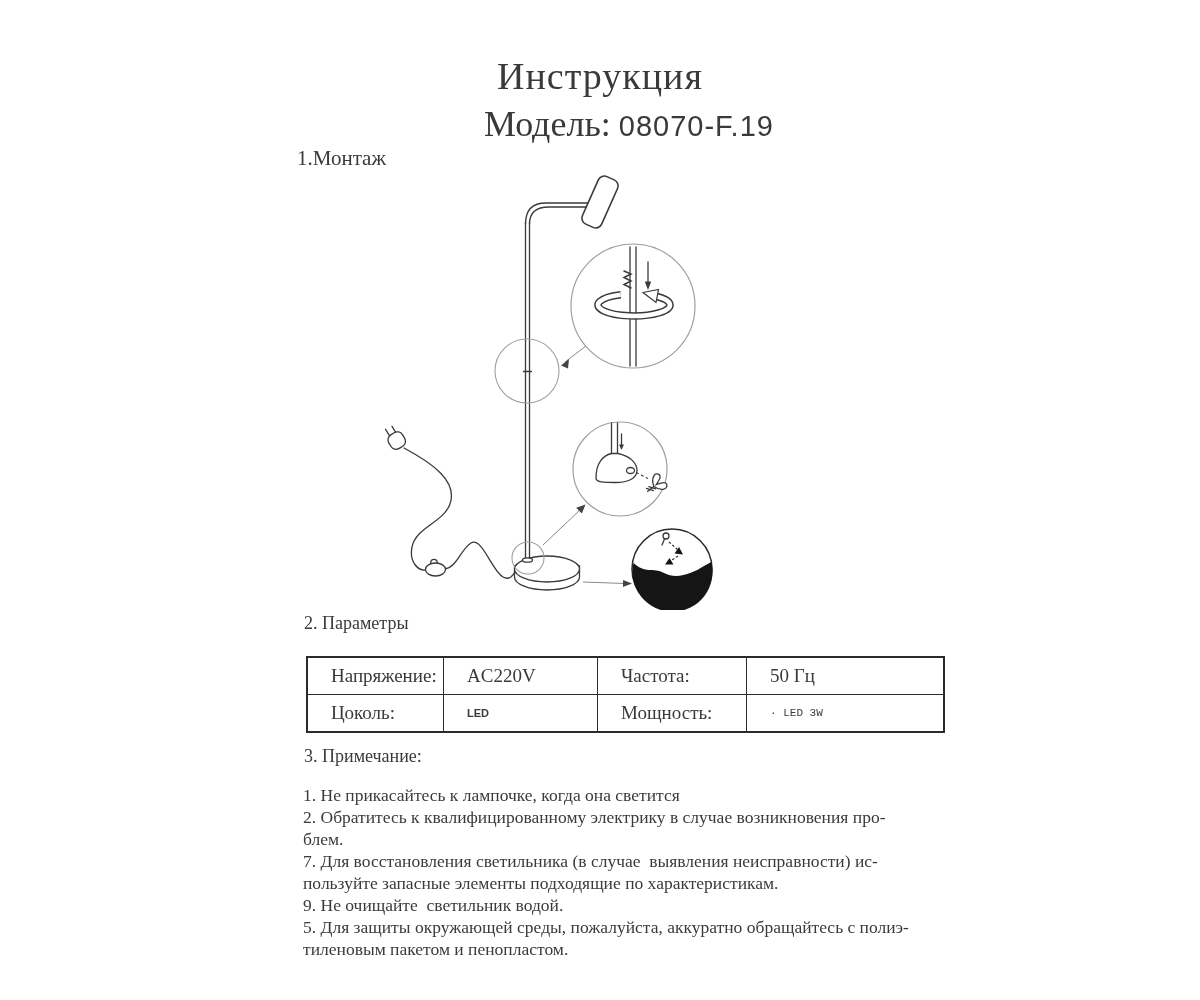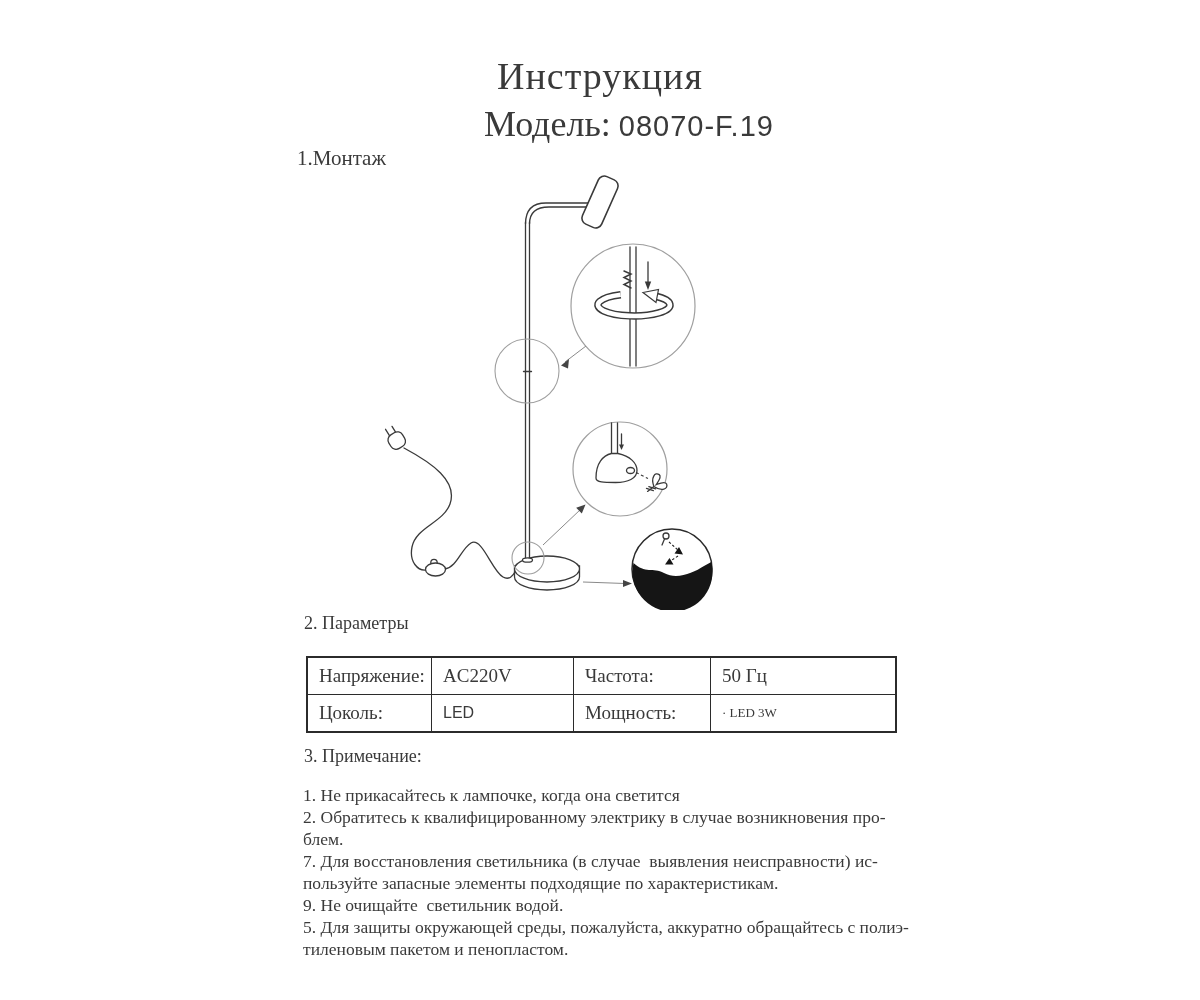--- a/index.html
+++ b/index.html
@@ -30,27 +30,27 @@
   .diagram { position:absolute; left:370px; top:160px; }
 
   table.params {
     position:absolute; left:306px; top:656px;
     border-collapse:collapse; table-layout:fixed;
     border:2px solid var(--table-border,#2b2b2b);
     font-size:19px;
   }
   table.params td {
     border:1.6px solid var(--table-border,#2b2b2b);
-    height:36px; padding:0 0 0 11px; vertical-align:middle;
+    height:36px; padding:0 0 0 23px; vertical-align:middle;
     white-space:nowrap; overflow:hidden;
   }
   td.c0 { width:112px; } td.c1 { width:130px; }
   td.c2 { width:125px; } td.c3 { width:173px; }
-  td.sans { font-family:"Liberation Sans","DejaVu Sans",sans-serif; font-size:16px; }
-  td.sans-sm { font-family:Liberation Serif, serif; font-size:13px; }
+  td.sans { font-family:"Liberation Sans","DejaVu Sans",sans-serif; font-size:11px;font-weight:bold; }
+  td.sans-sm { font-family:Liberation Mono, monospace; font-size:11px; }
 
   .notes { position:absolute; left:303px; top:784px; }
   .note-line { font-size:17.5px; line-height:22px; white-space:pre; }
 
   
   .ink       { stroke:var(--ink,#3a3a3a); fill:none; stroke-width:1.3; stroke-linecap:round; }
   .ink-fill  { stroke:var(--ink,#3a3a3a); fill:#fff; stroke-width:1.3; }
   .ink-solid { fill:var(--ink,#3a3a3a); stroke:none; }
   .ink-dash  { stroke:var(--ink,#3a3a3a); fill:none; stroke-width:1.1; stroke-dasharray:3 2.5; }
   .ink-dash2 { stroke:#222; fill:none; stroke-width:1.1; stroke-dasharray:2.5 2; }

